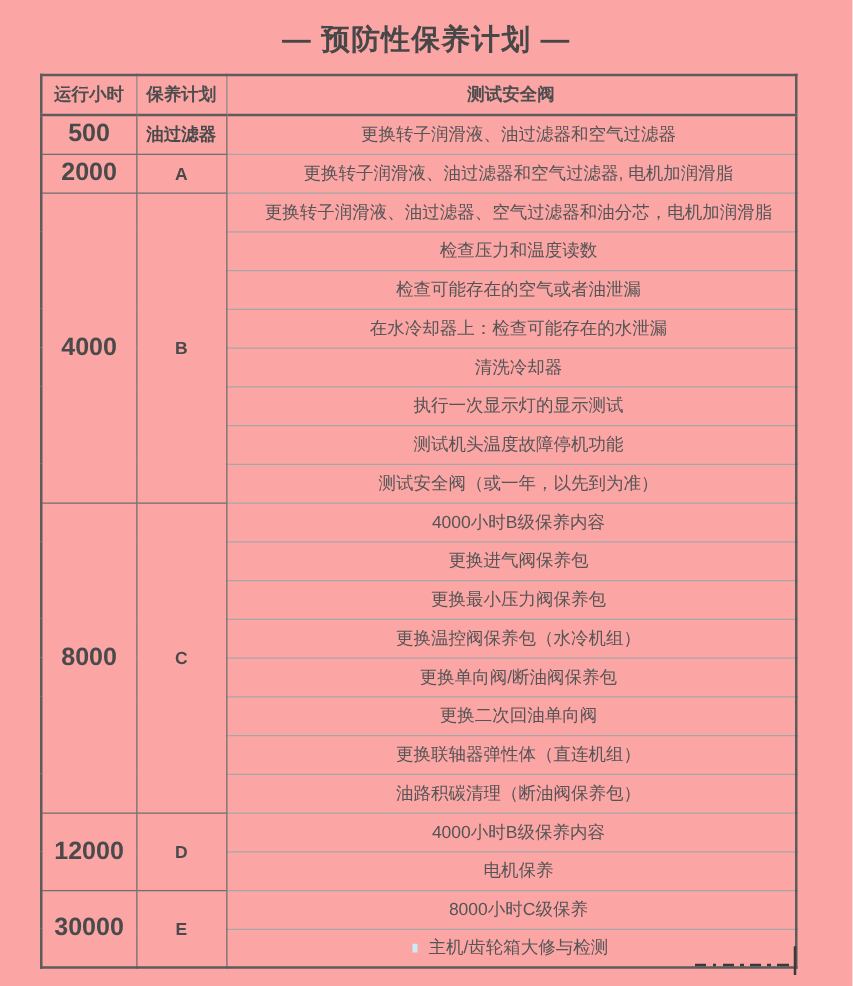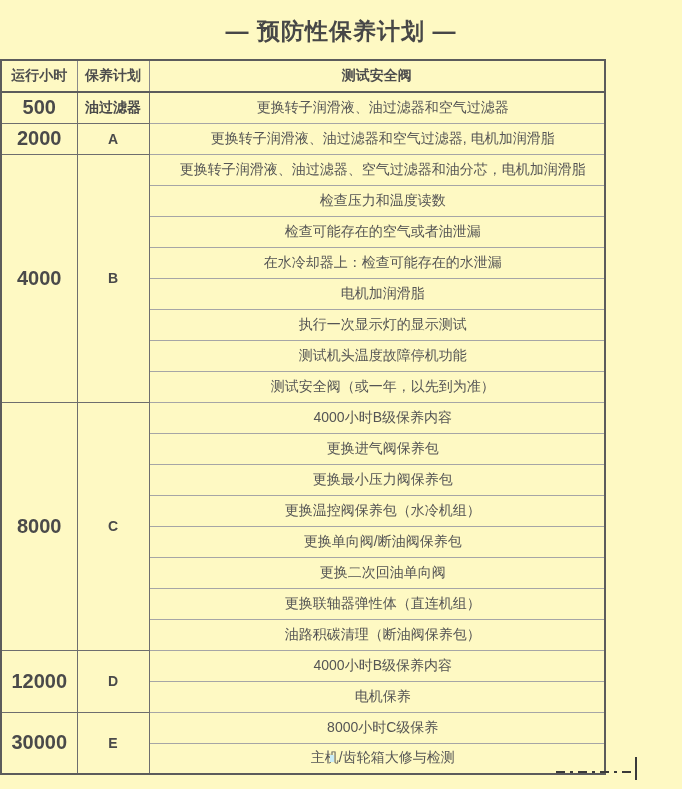--- a/index.html
+++ b/index.html
@@ -4,37 +4,38 @@
 <style>
   html, body {
     margin: 0;
     padding: 0;
     background: #ffffff;
   }
   .page {
     position: relative;
     width: 682px;
     height: 789px;
-    background: #fef9c3;
+    background: #fca5a5;
     font-family: "Liberation Sans", "DejaVu Sans", sans-serif;
     color: #4d4d4d;
     overflow: hidden;
   }
   .page-title {
     margin: 14px 0 11px 0;
     font-size: 23px;
     line-height: 34px;
     font-weight: bold;
     text-align: center;
     color: #474747;
     letter-spacing: 1px;
   }
   table.maintenance-table {
     border-collapse: collapse;
     table-layout: fixed;
+    margin-left: 32px;
     width: 604px;
     border: 2px solid #5c5c5c;
     font-size: 14px;
   }
   col.col-hours { width: 76px; }
   col.col-plan  { width: 72px; }
   col.col-content { width: 456px; }
 
   thead tr { height: 32px; }
   tbody tr { height: 31px; }
@@ -141,21 +142,21 @@
         <tr>
           <td class="content-cell">检查压力和温度读数</td>
         </tr>
         <tr>
           <td class="content-cell">检查可能存在的空气或者油泄漏</td>
         </tr>
         <tr>
           <td class="content-cell">在水冷却器上：检查可能存在的水泄漏</td>
         </tr>
         <tr>
-          <td class="content-cell">电机加润滑脂</td>
+          <td class="content-cell">清洗冷却器</td>
         </tr>
         <tr>
           <td class="content-cell">执行一次显示灯的显示测试</td>
         </tr>
         <tr>
           <td class="content-cell">测试机头温度故障停机功能</td>
         </tr>
         <tr>
           <td class="content-cell">测试安全阀（或一年，以先到为准）</td>
         </tr>

